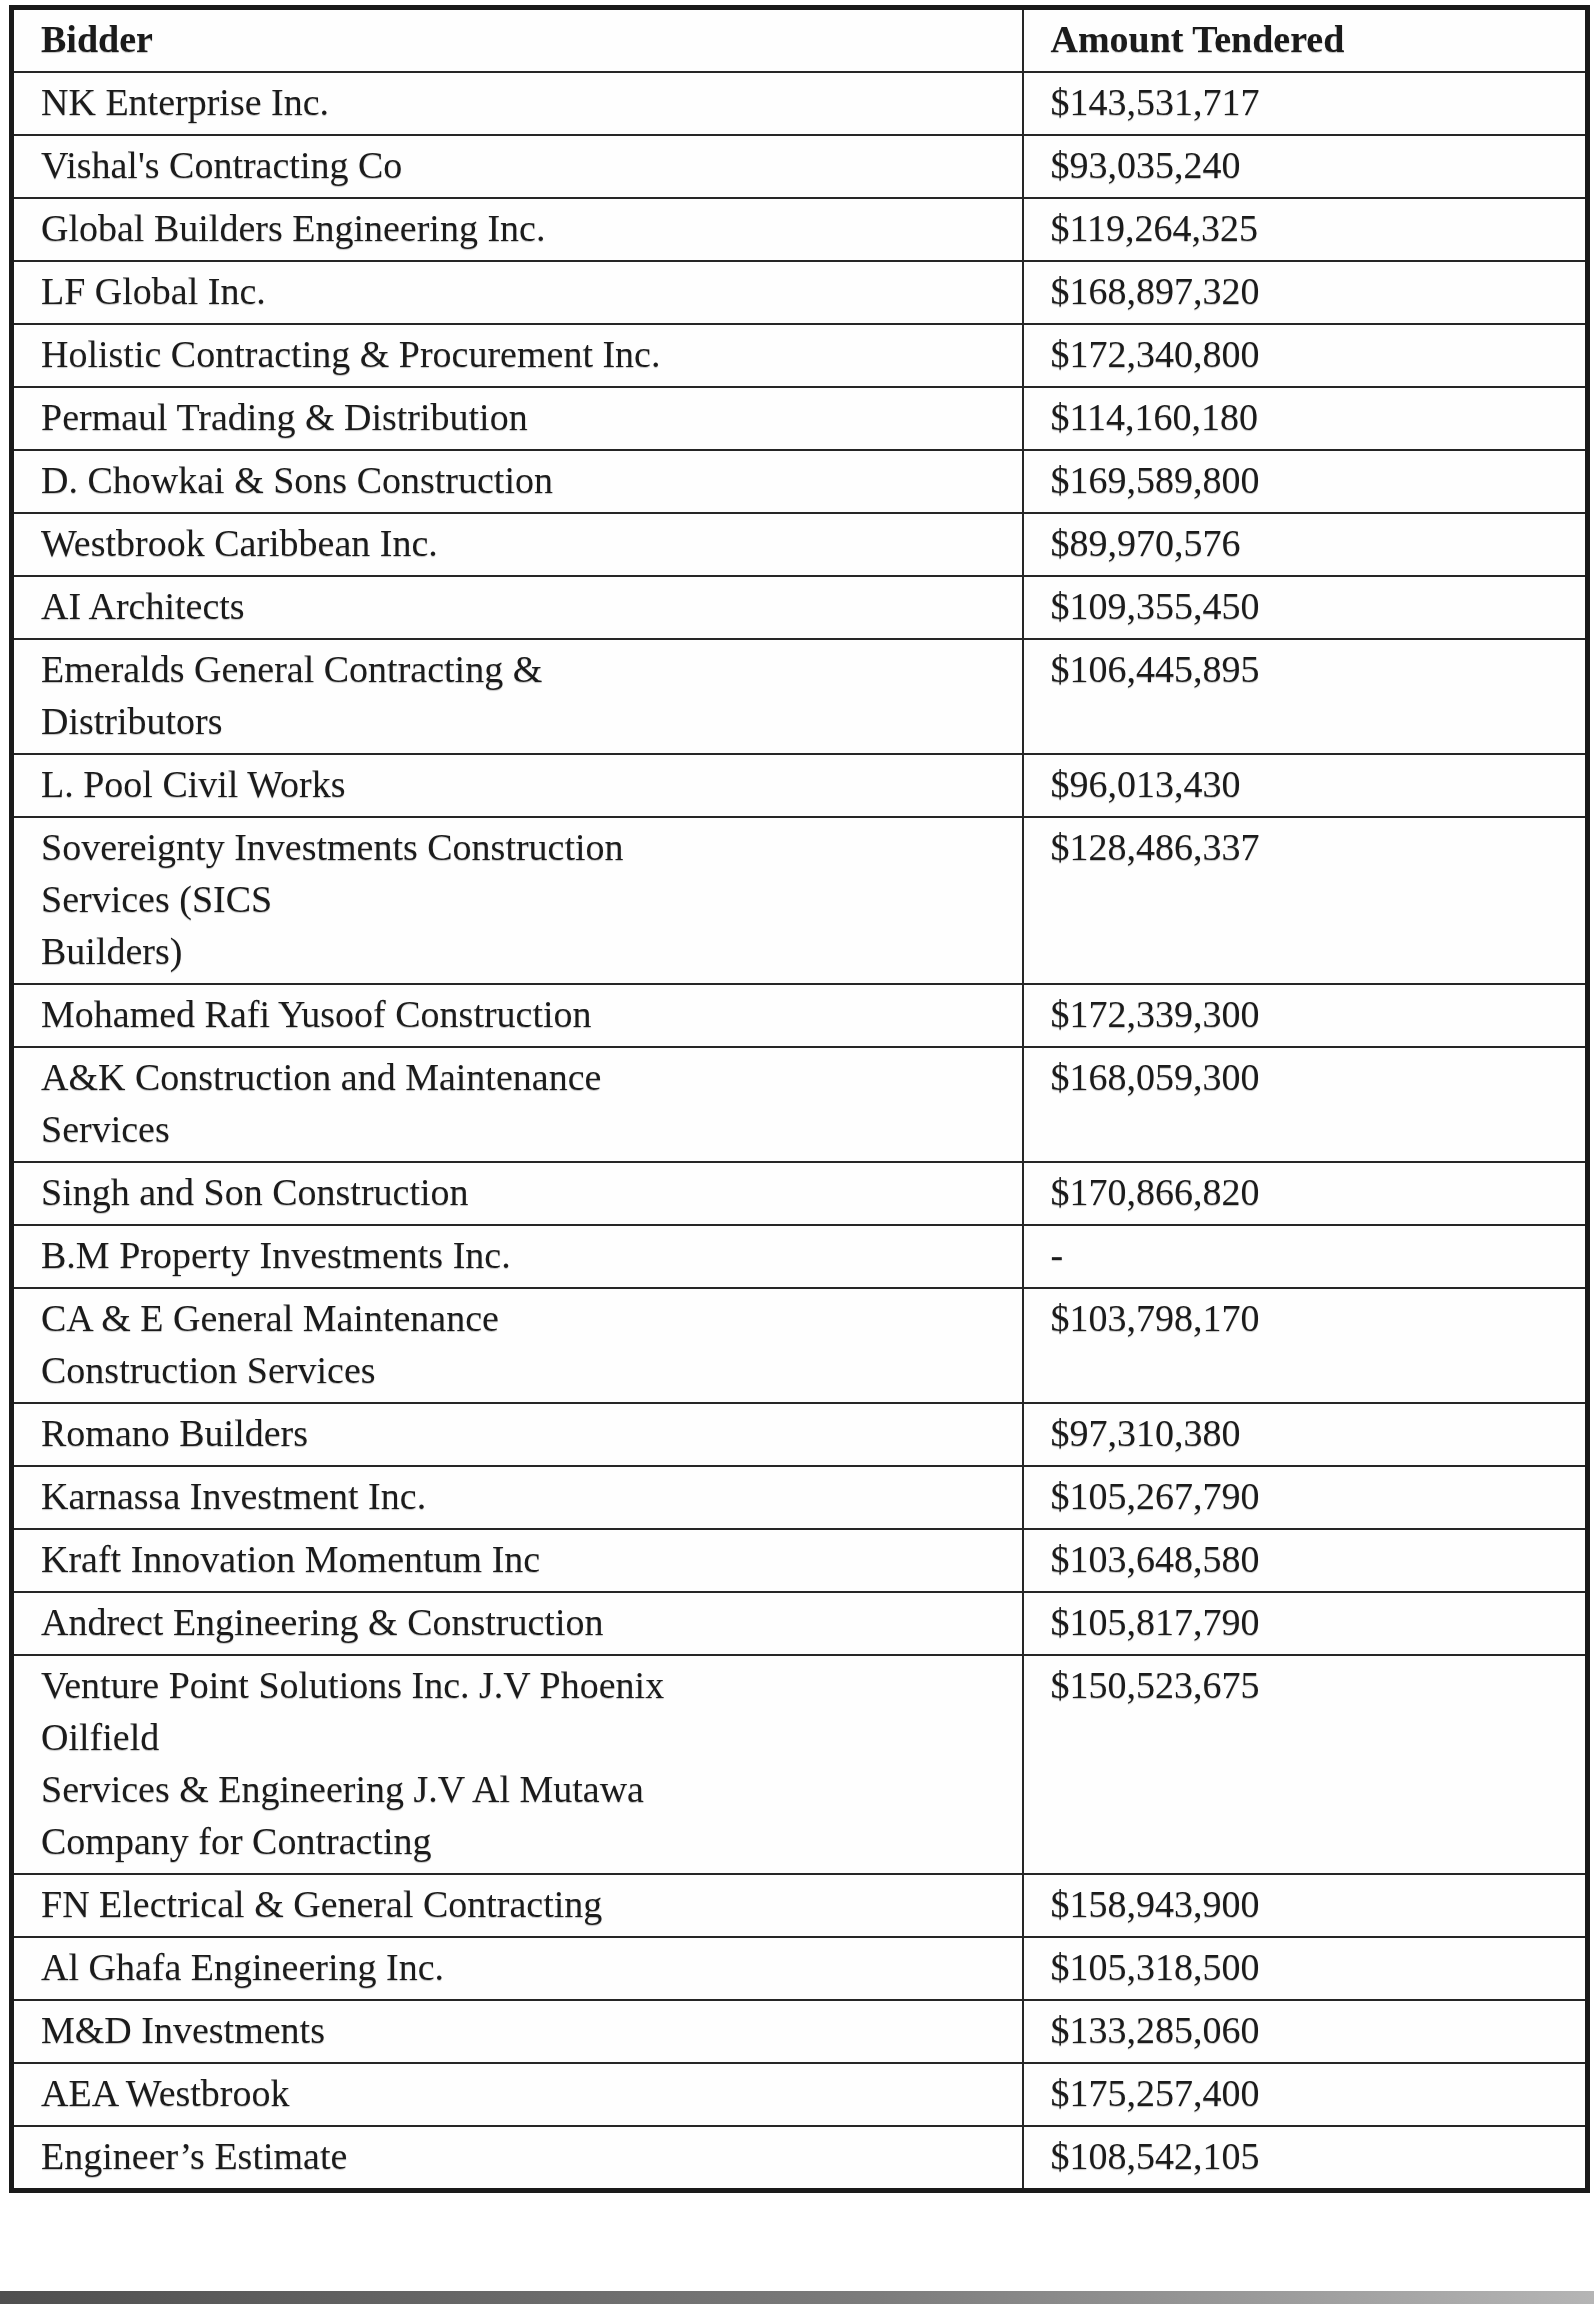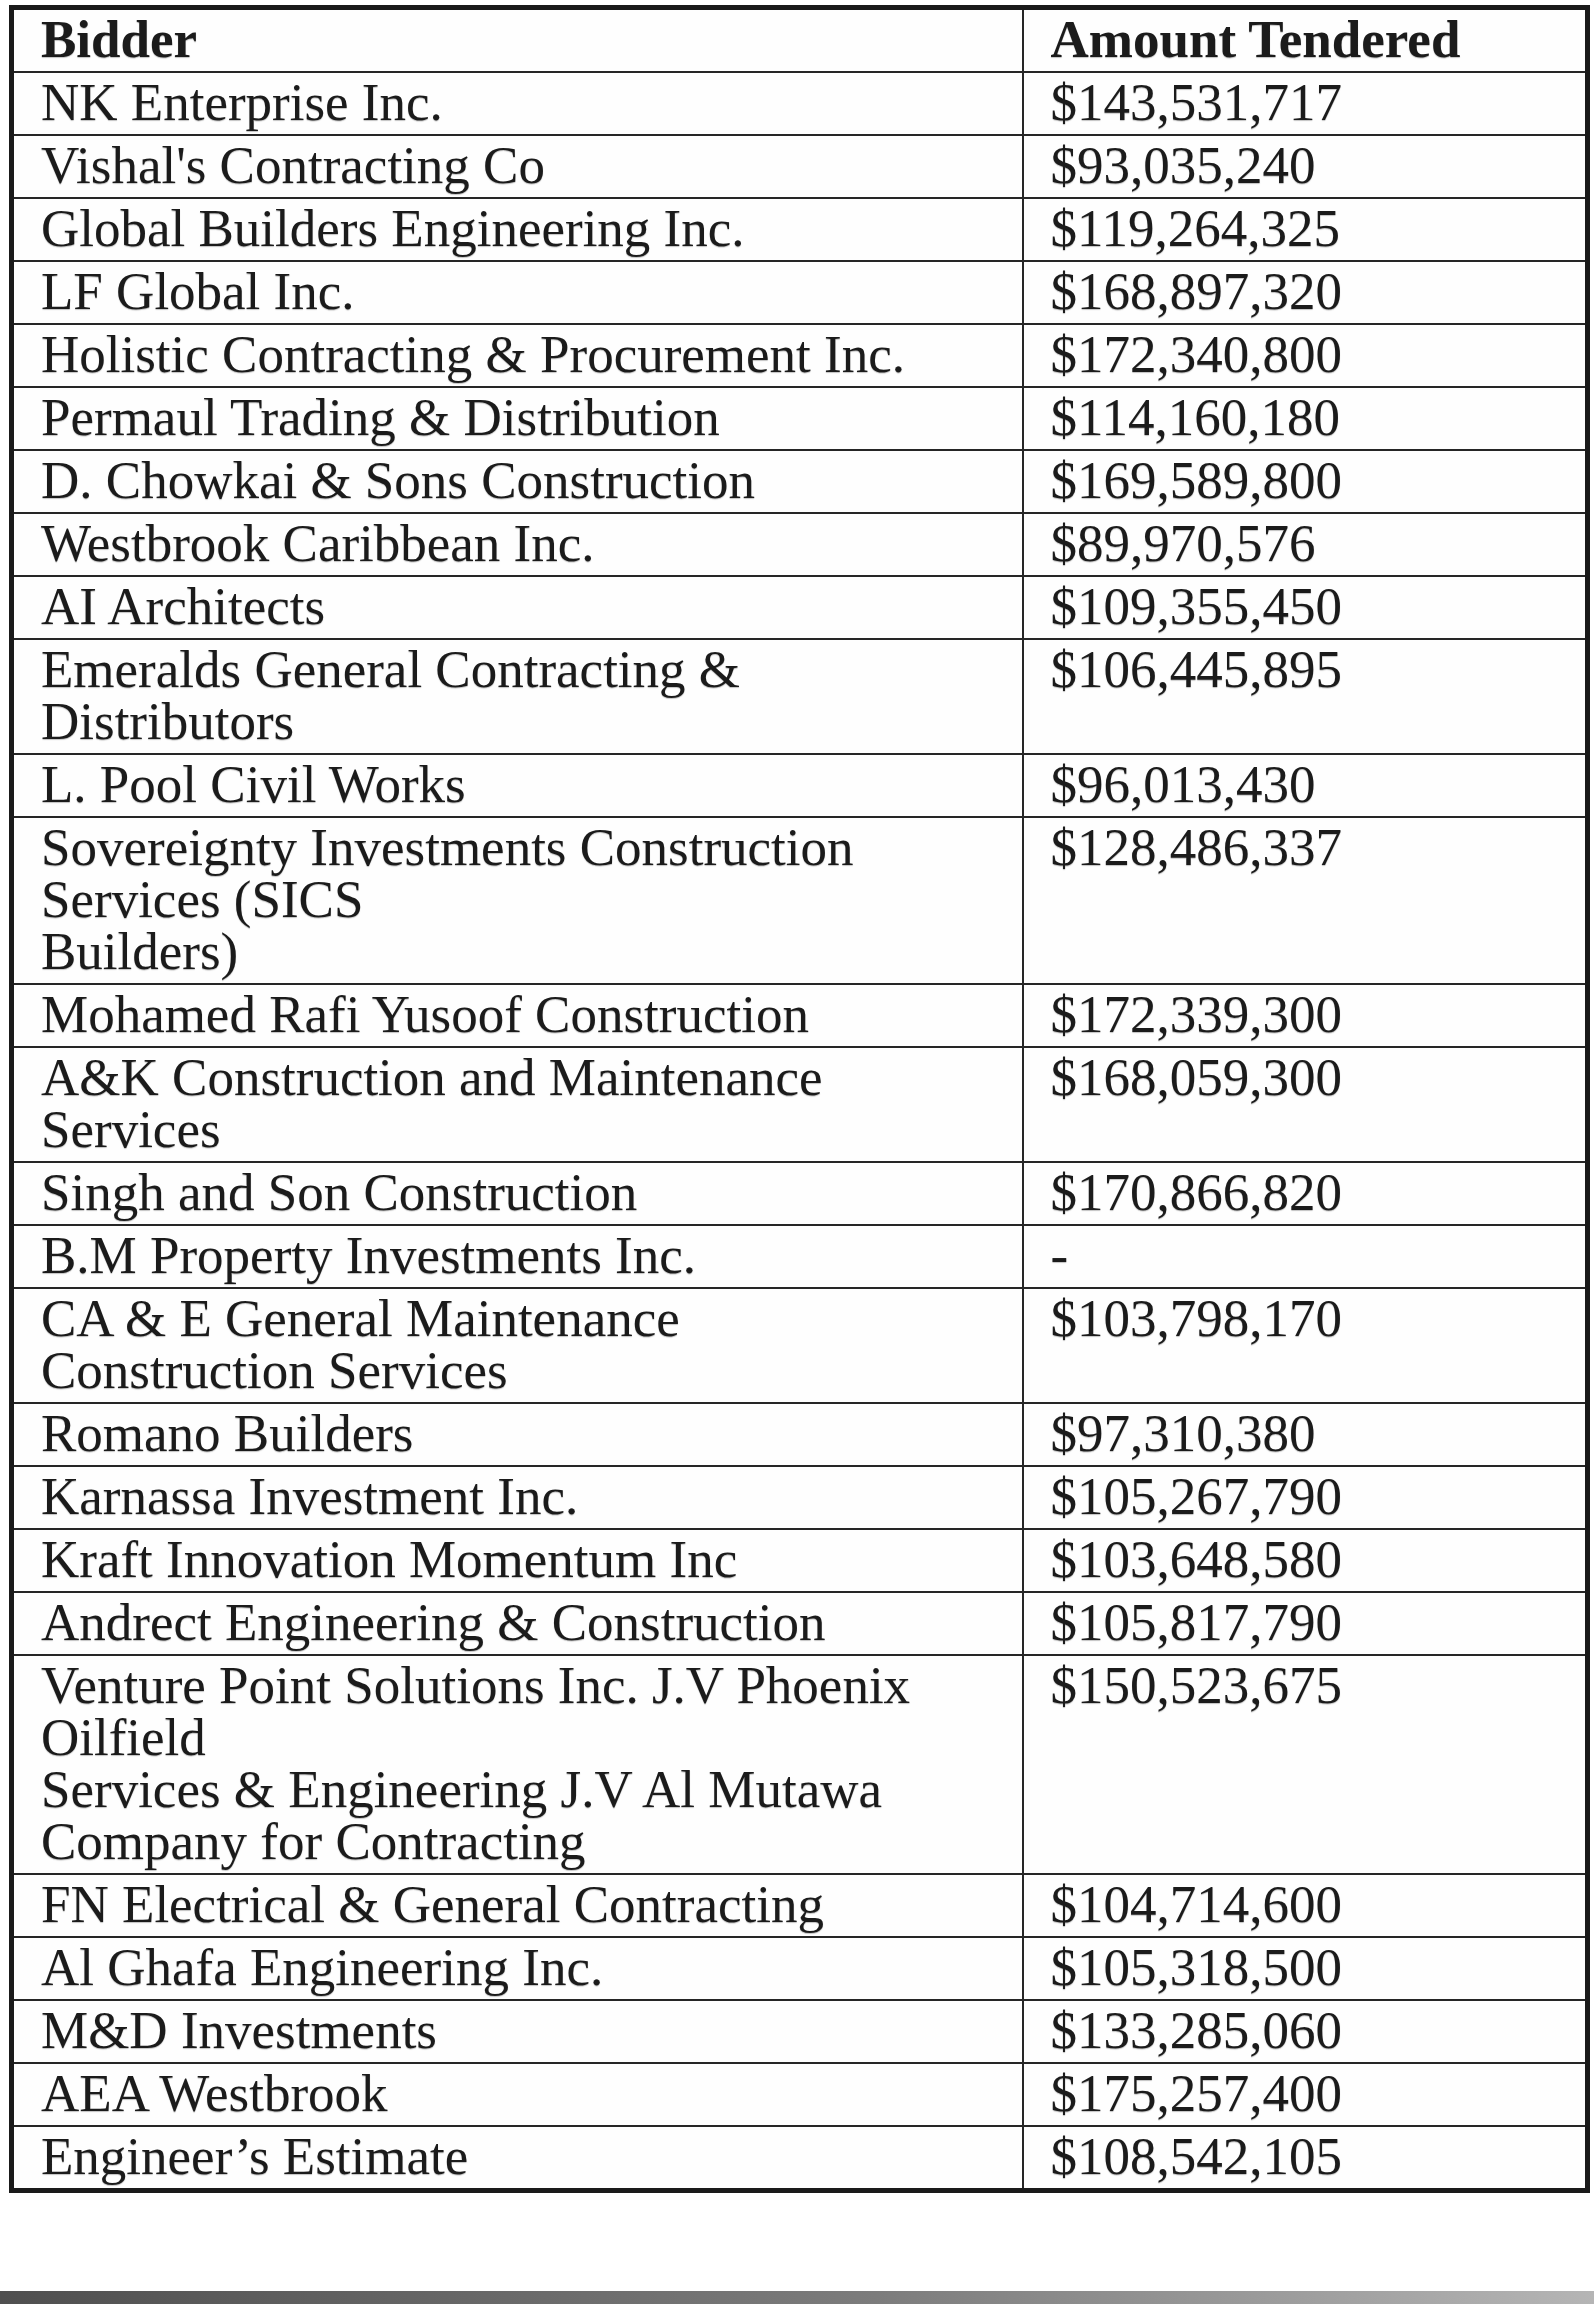--- a/index.html
+++ b/index.html
@@ -23,21 +23,21 @@
     border-collapse: collapse;
     table-layout: fixed;
     border: 5.4px solid #1a1a1a;
     background: #fefefe;
   }
   th, td {
     border: 2.7px solid #262626;
     vertical-align: top;
     white-space: pre-line;
     padding: 2.7px 18px 6.3px 27px;
-    font-size: 53px;
+    font-size: 38px;
     line-height: 52px;
     text-shadow: 0 0.9px 0.9px rgba(40,40,40,0.28);
     overflow: hidden;
   }
   th {
     font-weight: bold;
     text-align: left;
   }
   .bottom-strip {
     position: absolute;
@@ -155,21 +155,21 @@
         </tr>
         <tr>
           <td>Venture Point Solutions Inc. J.V Phoenix
 Oilfield
 Services &amp; Engineering J.V Al Mutawa
 Company for Contracting</td>
           <td>$150,523,675</td>
         </tr>
         <tr>
           <td>FN Electrical &amp; General Contracting</td>
-          <td>$104,714,600</td>
+          <td>$158,943,900</td>
         </tr>
         <tr>
           <td>Al Ghafa Engineering Inc.</td>
           <td>$105,318,500</td>
         </tr>
         <tr>
           <td>M&amp;D Investments</td>
           <td>$133,285,060</td>
         </tr>
         <tr>

